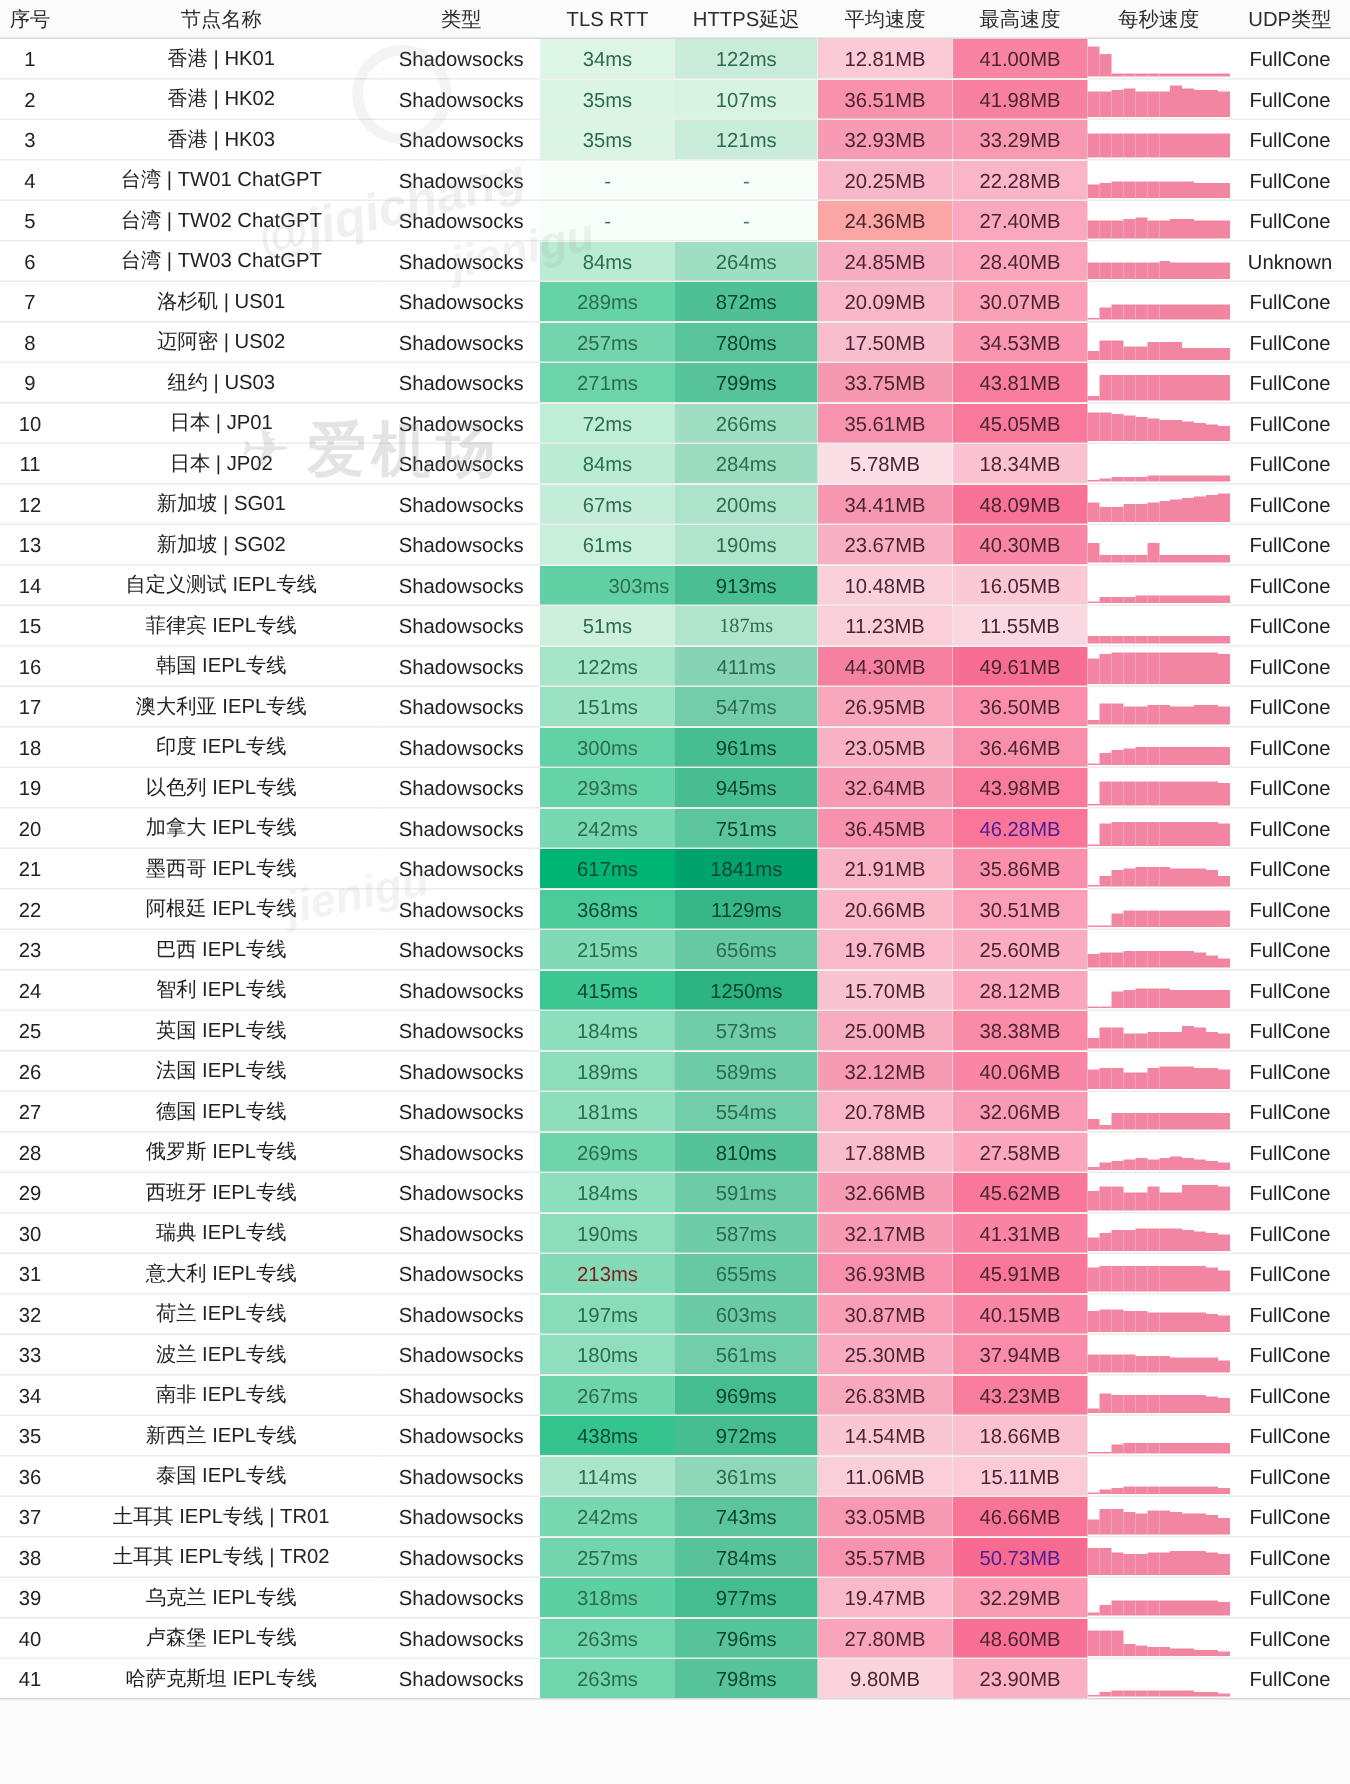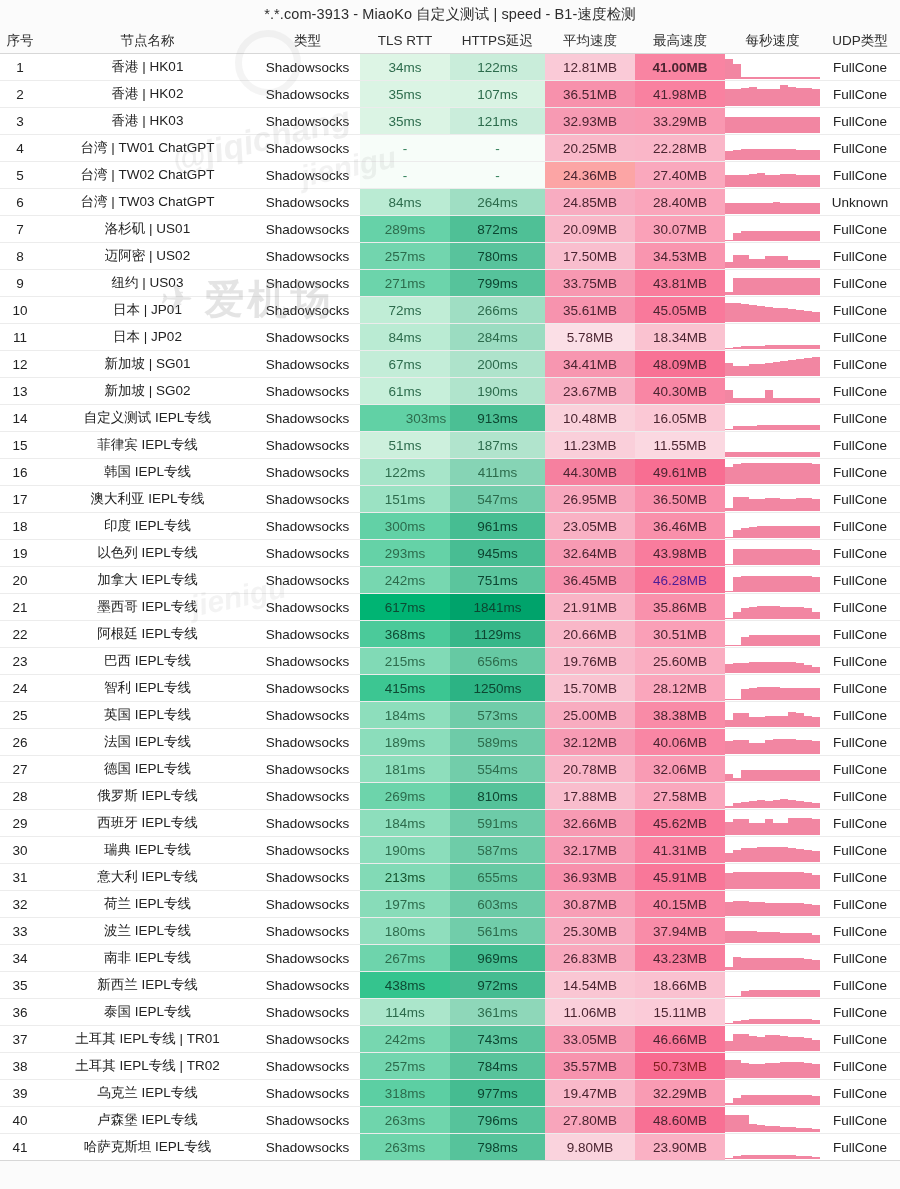--- a/index.html
+++ b/index.html
@@ -186,21 +186,20 @@
 <body>
 
 <div id="app">
 
   <div class="wm wm-ring"></div>
   <div class="wm wm-text-a">@jiqichang</div>
   <div class="wm wm-text-b">jienigu</div>
   <div class="wm wm-text-c">jienigu</div>
   <div class="wm wm-logo"><span class="mark">✈</span><span>爱机场</span></div>
 
-  <div class="title-bar">*.*.com-3913 - MiaoKo 自定义测试 | speed - B1-速度检测</div>
 
   <table class="speed">
     <colgroup>
       <col class="c-idx">
         <col class="c-name">
         <col class="c-type">
         <col class="c-rtt">
       <col class="c-https">
         <col class="c-avg">
         <col class="c-max">
@@ -221,21 +220,21 @@
       </tr>
     </thead>
     <tbody id="tbody">
         <tr>
           <td class="idx">1</td>
           <td class="name">香港 | HK01</td>
           <td class="type">Shadowsocks</td>
           <td class="metric" style="background: rgb(221, 245, 229); color: rgb(44, 107, 76);">34ms</td>
           <td class="metric" style="background: rgb(201, 237, 218); color: rgb(44, 107, 76);">122ms</td>
           <td class="metric" style="background: rgb(250, 202, 215); color: rgb(74, 36, 48);">12.81MB</td>
-          <td class="metric" style="background: rgb(249, 132, 162); color: rgb(74, 36, 48); font-weight: bold;">41.00MB</td>
+          <td class="metric" style="background: rgb(249, 132, 162); color: rgb(74, 36, 48);">41.00MB</td>
           <td class="spark">
             <div class="spark-wrap">
               <i style="height: 20.4px; background: rgb(242, 134, 162);"></i>
               <i style="height: 14.88px; background: rgb(242, 134, 162);"></i>
               <i style="height: 2.4px; background: rgb(242, 134, 162);"></i>
               <i style="height: 1.92px; background: rgb(242, 134, 162);"></i>
               <i style="height: 1.92px; background: rgb(242, 134, 162);"></i>
               <i style="height: 1.92px; background: rgb(242, 134, 162);"></i>
               <i style="height: 1.92px; background: rgb(242, 134, 162);"></i>
               <i style="height: 1.92px; background: rgb(242, 134, 162);"></i>
@@ -583,21 +582,21 @@
               <i style="height: 5.28px; background: rgb(242, 134, 162);"></i>
             </div>
           </td>
           <td class="udp">FullCone</td>
         </tr>
         <tr>
           <td class="idx">15</td>
           <td class="name">菲律宾 IEPL专线</td>
           <td class="type">Shadowsocks</td>
           <td class="metric" style="background: rgb(205, 240, 221); color: rgb(44, 107, 76);">51ms</td>
-          <td class="metric" style="background: rgb(177, 228, 205); color: rgb(44, 107, 76);">187ms</td>
+          <td class="metric" style="background: rgb(177, 228, 205); color: rgb(44, 107, 76); font-family: Liberation Serif, serif;">187ms</td>
           <td class="metric" style="background: rgb(250, 207, 218); color: rgb(74, 36, 48);">11.23MB</td>
           <td class="metric" style="background: rgb(251, 216, 225); color: rgb(74, 36, 48);">11.55MB</td>
           <td class="spark">
             <div class="spark-wrap">
               <i style="height: 5.28px; background: rgb(242, 134, 162);"></i>
               <i style="height: 5.28px; background: rgb(242, 134, 162);"></i>
               <i style="height: 5.28px; background: rgb(242, 134, 162);"></i>
               <i style="height: 5.28px; background: rgb(242, 134, 162);"></i>
               <i style="height: 5.28px; background: rgb(242, 134, 162);"></i>
               <i style="height: 5.28px; background: rgb(242, 134, 162);"></i>
@@ -998,21 +997,21 @@
               <i style="height: 12.48px; background: rgb(242, 134, 162);"></i>
               <i style="height: 10.56px; background: rgb(242, 134, 162);"></i>
             </div>
           </td>
           <td class="udp">FullCone</td>
         </tr>
         <tr>
           <td class="idx">31</td>
           <td class="name">意大利 IEPL专线</td>
           <td class="type">Shadowsocks</td>
-          <td class="metric" style="background: rgb(130, 218, 182); color: #14532d;">213ms</td>
+          <td class="metric" style="background: rgb(130, 218, 182); color: #7f1d1d;">213ms</td>
           <td class="metric" style="background: rgb(102, 201, 163); color: rgb(44, 107, 76);">655ms</td>
           <td class="metric" style="background: rgb(247, 144, 172); color: rgb(74, 36, 48);">36.93MB</td>
           <td class="metric" style="background: rgb(249, 119, 153); color: rgb(74, 36, 48);">45.91MB</td>
           <td class="spark">
             <div class="spark-wrap">
               <i style="height: 16.32px; background: rgb(242, 134, 162);"></i>
               <i style="height: 16.8px; background: rgb(242, 134, 162);"></i>
               <i style="height: 17.28px; background: rgb(242, 134, 162);"></i>
               <i style="height: 17.28px; background: rgb(242, 134, 162);"></i>
               <i style="height: 17.28px; background: rgb(242, 134, 162);"></i>
@@ -1183,21 +1182,21 @@
           </td>
           <td class="udp">FullCone</td>
         </tr>
         <tr>
           <td class="idx">38</td>
           <td class="name">土耳其 IEPL专线 | TR02</td>
           <td class="type">Shadowsocks</td>
           <td class="metric" style="background: rgb(114, 213, 174); color: rgb(44, 107, 76);">257ms</td>
           <td class="metric" style="background: rgb(88, 195, 155); color: rgb(12, 70, 49); margin-left: 40px;">784ms</td>
           <td class="metric" style="background: rgb(247, 147, 174); color: rgb(74, 36, 48);">35.57MB</td>
-          <td class="metric" style="background: rgb(248, 107, 144); color: #7f1d1d;">50.73MB</td>
+          <td class="metric" style="background: rgb(248, 107, 144); color: #4c1d95;">50.73MB</td>
           <td class="spark">
             <div class="spark-wrap">
               <i style="height: 17.76px; background: rgb(242, 134, 162);"></i>
               <i style="height: 17.76px; background: rgb(242, 134, 162);"></i>
               <i style="height: 14.88px; background: rgb(242, 134, 162);"></i>
               <i style="height: 13.92px; background: rgb(242, 134, 162);"></i>
               <i style="height: 14.4px; background: rgb(242, 134, 162);"></i>
               <i style="height: 14.88px; background: rgb(242, 134, 162);"></i>
               <i style="height: 15.36px; background: rgb(242, 134, 162);"></i>
               <i style="height: 15.84px; background: rgb(242, 134, 162);"></i>

